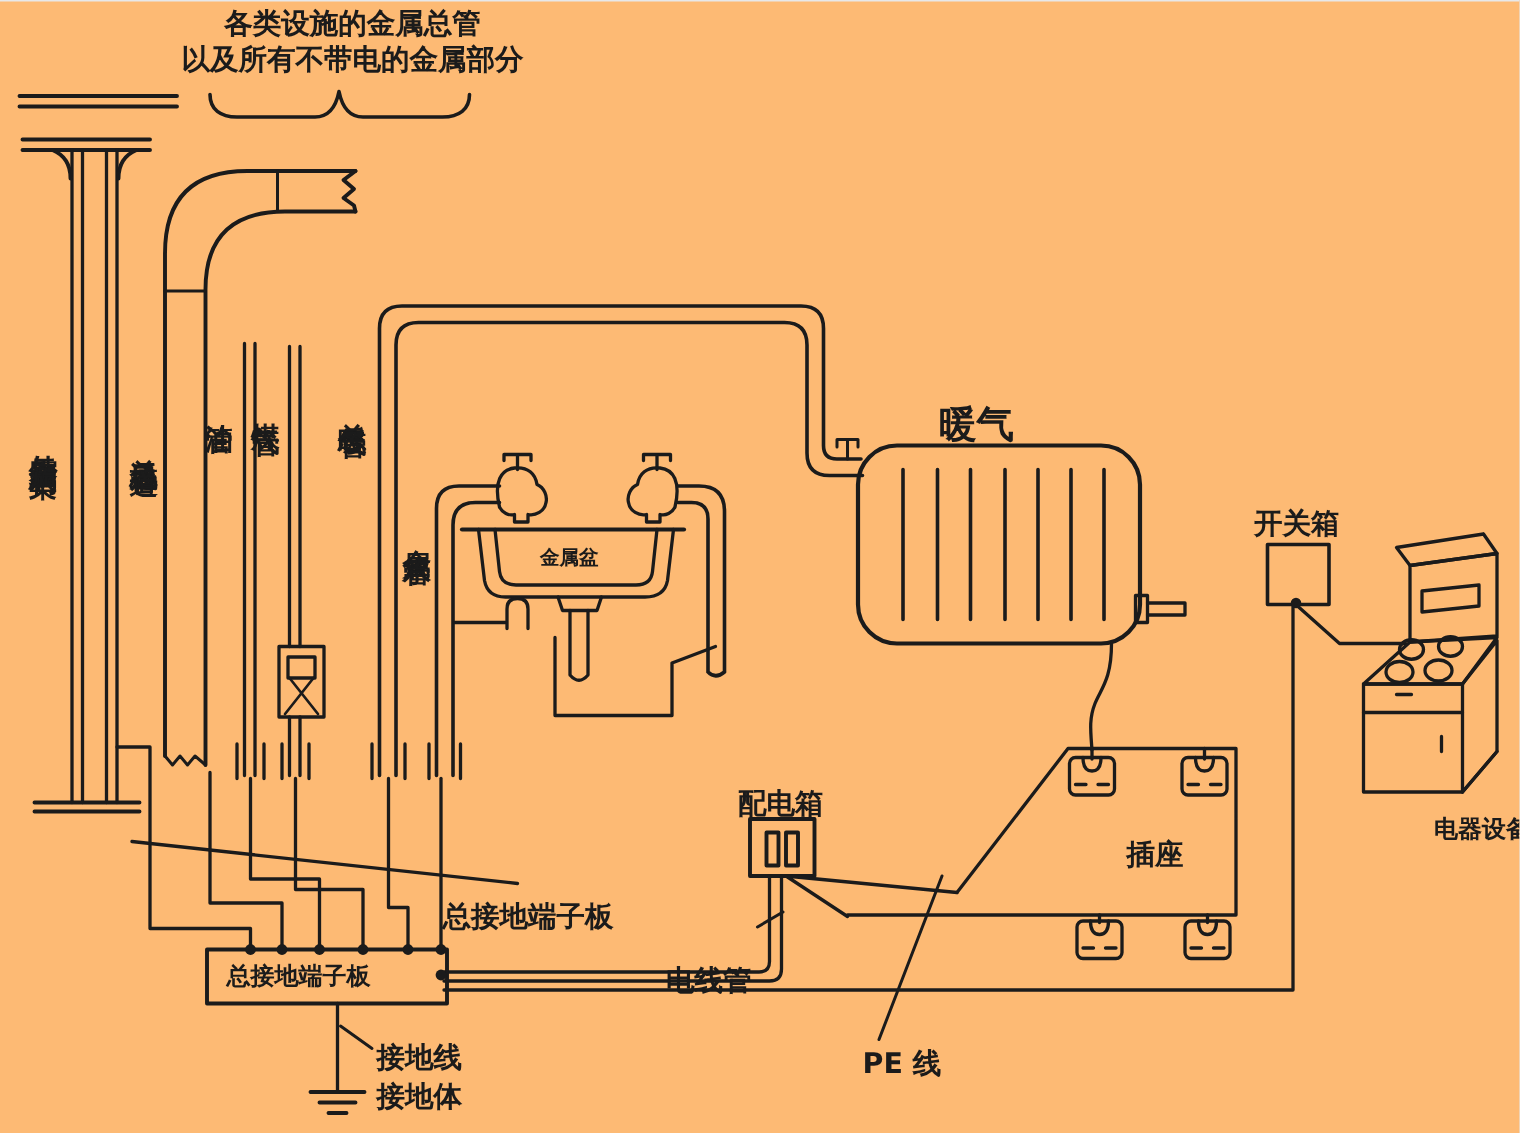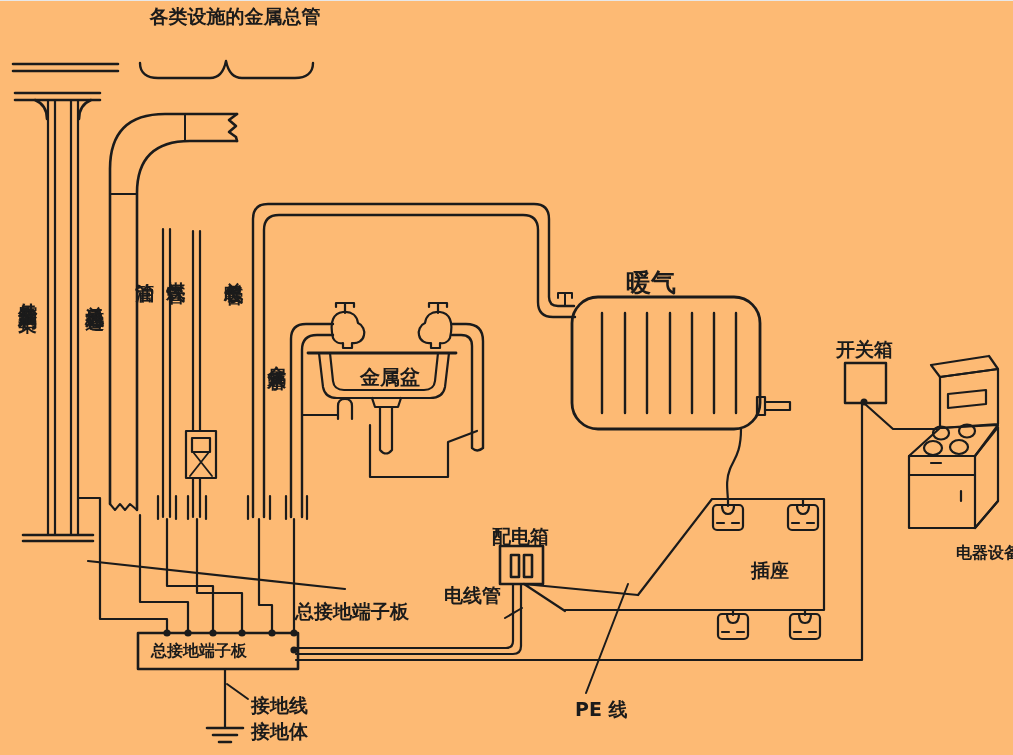--- a/index.html
+++ b/index.html
@@ -175,36 +175,37 @@
   </g>
 
   <g stroke-width="2">
     <path d="M505,617 L522,607"></path>
     <path d="M586,692 L628,583"></path>
     <path d="M227,683 L248,698"></path>
   </g>
 </svg>
 
 <div class="lbl center" style="left:137px;top:4px;width:196px;">各类设施的金属总管</div>
+<div class="lbl center" style="left:112px;top:28px;width:246px;">以及所有不带电的金属部分</div>
 
 <div class="lbl v" style="left:17px;top:287px;">外露金属构架</div>
 <div class="lbl v" style="left:84px;top:289px;">总通风管道</div>
 <div class="lbl v" style="left:134px;top:266px;">油管</div>
 <div class="lbl v" style="left:165px;top:266px;">煤气管</div>
 <div class="lbl v" style="left:223px;top:265px;">总暖气管</div>
 <div class="lbl v" style="left:266px;top:350px;">金属水管</div>
 
-<div class="lbl" style="left:360px;top:364px;font-size:20px;">金属盆</div>
+<div class="lbl" style="left:360px;top:364px;font-size:13px;">金属盆</div>
 
 <div class="lbl" style="left:626px;top:267px;font-size:25px;">暖气</div>
 <div class="lbl" style="left:836px;top:337px;text-align:right;">开关箱</div>
 <div class="lbl" style="left:956px;top:542px;font-size:16px;">电器设备</div>
 <div class="lbl" style="left:492px;top:524px;">配电箱</div>
 <div class="lbl" style="left:751px;top:558px;text-align:center;">插座</div>
 
 <div class="lbl" style="left:295px;top:599px;">总接地端子板</div>
-<div class="lbl" style="left:444px;top:583px;">电线管</div>
+<div class="lbl" style="left:444px;top:642px;">电线管</div>
 <div class="lbl" style="left:575px;top:697px;">PE 线</div>
 <div class="lbl" style="left:151px;top:640px;font-size:16px;">总接地端子板</div>
 <div class="lbl" style="left:251px;top:693px;">接地线</div>
 <div class="lbl" style="left:251px;top:719px;">接地体</div>
 
 </div>
 
 </body></html>

